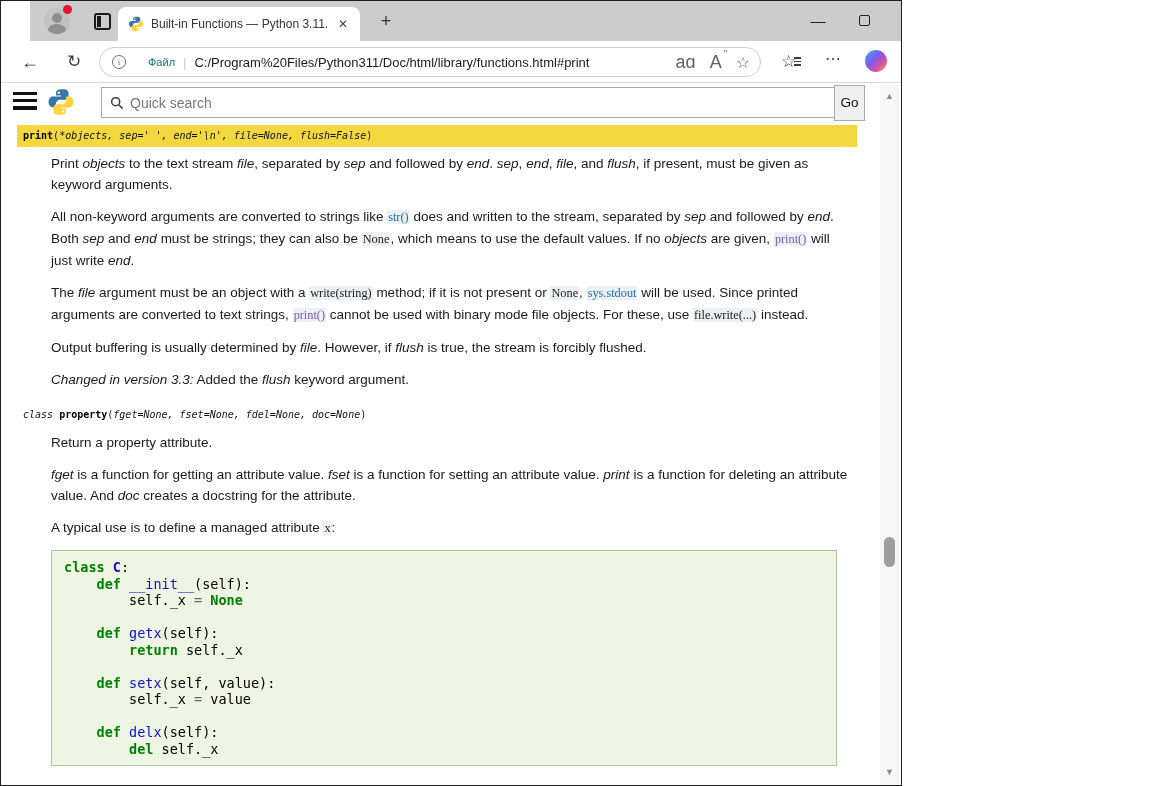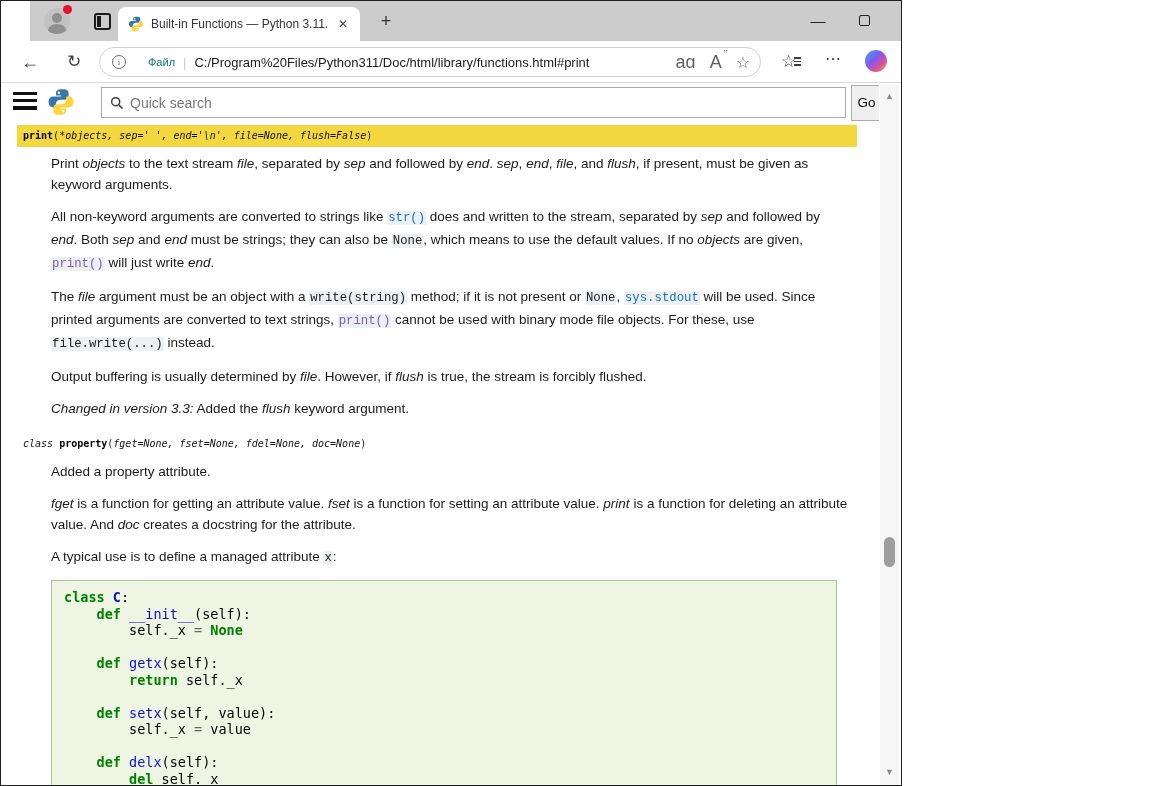--- a/index.html
+++ b/index.html
@@ -77,35 +77,35 @@
   .page-header { position:relative; height:40px; }
   .hamburger { position:absolute; left:12px; top:9px; width:24px; }
   .hamburger i { display:block; height:3.2px; background:#111; margin:0 0 4px; }
   .pylogo-page { position:absolute; left:46px; top:5px; }
   .searchbox { position:absolute; left:100px; top:4px; width:745px; height:31px;
                border:1px solid #a9a9a9; background:#fff; display:flex;
                align-items:center; padding:0 8px; gap:6px; }
   .searchbox input { border:none; outline:none; flex:1; font-size:14px;
                      font-family:"Liberation Sans", sans-serif; color:#1a1a1a; }
   .searchbox input::placeholder { color:#767676; }
-  .go-btn { position:absolute; left:850px; top:2px; width:31px; height:36px;
+  .go-btn { position:absolute; left:833px; top:2px; width:31px; height:36px;
             background:#efefef; border:1px solid #ababab; font-size:13.5px;
             color:#111; text-align:center; line-height:34px; }
 
   .doc { font-size:13.5px; line-height:21px; }
   .sig { font-family:"DejaVu Sans Mono","Liberation Mono",monospace; font-size:10px;
          line-height:20px; margin:2px 22px 6px 16px; padding:1px 6px; }
   .sig.hl { background:#f3d73e; }
   .sig-name { font-weight:bold; color:#000; }
   .sig-param, .sig-prefix { font-style:italic; color:#111; }
   dd { display:block; margin:0 30px 14px 50px; }
   dd p { margin:0 0 11px; }
   .versionchanged { margin-top:8px; }
   .em { font-style:italic; }
-  .cl, .cv, .ct { font-family:Liberation Mono, monospace;
+  .cl, .cv, .ct { font-family:Liberation Serif, serif;
                   font-size:12.3px; background:#ecf0f3; padding:0 1px; }
   .cl { color:#1a70b8; }
   .cv { color:#7d5bb5; }
   .ct { color:#222; }
 
   pre.codeblock { margin:10px 12px 0 0; padding:8px 12px; background:#eef6e3;
                   border:1px solid #aac69a; font-family:"DejaVu Sans Mono","Liberation Mono",monospace;
                   font-size:13.5px; line-height:16.5px; white-space:pre; color:#000; }
   .cline { min-height:16.5px; }
   .k  { color:#008000; font-weight:bold; }
@@ -210,21 +210,21 @@
       <dd>
         <p><span>Print </span><span class="em">objects</span><span> to the text stream </span><span class="em">file</span><span>, separated by </span><span class="em">sep</span><span> and followed by </span><span class="em">end</span><span>. </span><span class="em">sep</span><span>, </span><span class="em">end</span><span>, </span><span class="em">file</span><span>, and </span><span class="em">flush</span><span>, if present, must be given as keyword arguments.</span></p>
         <p><span>All non-keyword arguments are converted to strings like </span><span class="cl">str()</span><span> does and written to the stream, separated by </span><span class="em">sep</span><span> and followed by </span><span class="em">end</span><span>. Both </span><span class="em">sep</span><span> and </span><span class="em">end</span><span> must be strings; they can also be </span><span class="ct">None</span><span>, which means to use the default values. If no </span><span class="em">objects</span><span> are given, </span><span class="cv">print()</span><span> will just write </span><span class="em">end</span><span>.</span></p>
         <p><span>The </span><span class="em">file</span><span> argument must be an object with a </span><span class="ct">write(string)</span><span> method; if it is not present or </span><span class="ct">None</span><span>, </span><span class="cl">sys.stdout</span><span> will be used. Since printed arguments are converted to text strings, </span><span class="cv">print()</span><span> cannot be used with binary mode file objects. For these, use </span><span class="ct">file.write(...)</span><span> instead.</span></p>
         <p><span>Output buffering is usually determined by </span><span class="em">file</span><span>. However, if </span><span class="em">flush</span><span> is true, the stream is forcibly flushed.</span></p>
         <p class="versionchanged"><span class="em">Changed in version 3.3:</span><span> Added the </span><span class="em">flush</span><span> keyword argument.</span></p>
       </dd>
 
       <div class="sig"><span class="sig-prefix">class </span><span class="sig-name">property</span><span>(</span><span class="sig-param">fget=None, fset=None, fdel=None, doc=None</span><span>)</span></div>
       <dd>
-        <p><span>Added a property attribute.</span></p>
+        <p><span>Return a property attribute.</span></p>
         <p><span class="em">fget</span><span> is a function for getting an attribute value. </span><span class="em">fset</span><span> is a function for setting an attribute value. </span><span class="em">print</span><span> is a function for deleting an attribute value. And </span><span class="em">doc</span><span> creates a docstring for the attribute.</span></p>
         <p><span>A typical use is to define a managed attribute </span><span class="ct">x</span><span>:</span></p>
         <pre class="codeblock"><div class="cline"><span class="k">class</span><span> </span><span class="nc">C</span><span>:</span></div><div class="cline"><span>    </span><span class="k">def</span><span> </span><span class="nf">__init__</span><span>(self):</span></div><div class="cline"><span>        self._x </span><span class="o">=</span><span> </span><span class="k">None</span></div><div class="cline">&nbsp;</div><div class="cline"><span>    </span><span class="k">def</span><span> </span><span class="nf">getx</span><span>(self):</span></div><div class="cline"><span>        </span><span class="k">return</span><span> self._x</span></div><div class="cline">&nbsp;</div><div class="cline"><span>    </span><span class="k">def</span><span> </span><span class="nf">setx</span><span>(self, value):</span></div><div class="cline"><span>        self._x </span><span class="o">=</span><span> value</span></div><div class="cline">&nbsp;</div><div class="cline"><span>    </span><span class="k">def</span><span> </span><span class="nf">delx</span><span>(self):</span></div><div class="cline"><span>        </span><span class="k">del</span><span> self._x</span></div></pre>
       </dd>
     </div>
   </div>
 
   <div class="scrollbar">
     <div class="sb-arrow sb-up">▲</div>
     <div class="sb-thumb"></div>

